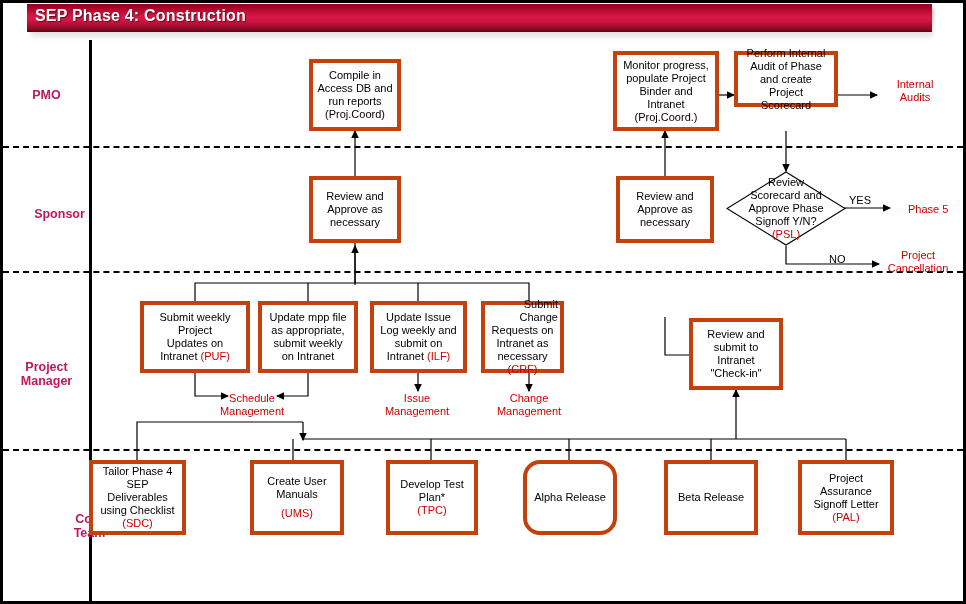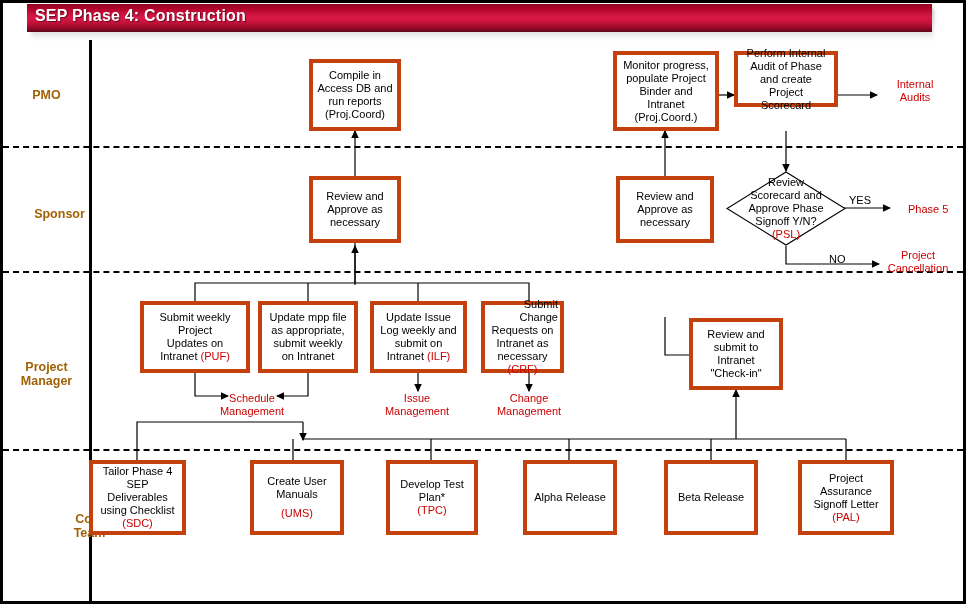--- a/index.html
+++ b/index.html
@@ -20,21 +20,21 @@
       background:linear-gradient(to bottom,#8d0320 0%,#b2052c 18%,#d81846 46%,#cf1340 62%,#8e0a26 88%,#5d0418 100%);}
   .title-bar .title-text{position:absolute;left:8px;top:3px;color:#ffffff;
       font-size:16px;font-weight:bold;letter-spacing:.2px;
       text-shadow:1px 1px 1px rgba(0,0,0,.55);white-space:nowrap;}
 
   
   .lane-divider{position:absolute;left:3px;width:960px;height:0;
       border-top:2px dashed #000;}
   .lane-vline{position:absolute;left:89px;top:40px;width:3px;height:561px;background:#000;}
   .lane-label{position:absolute;left:4px;width:85px;text-align:center;
-      font-size:12.5px;font-weight:bold;color:#a16207;line-height:14px;}
+      font-size:12.5px;font-weight:bold;color:#be185d;line-height:14px;}
 
   
   .node{position:absolute;box-sizing:border-box;border:4px solid #c2410c;background:#ffffff;
       display:flex;flex-direction:column;align-items:center;justify-content:center;
       text-align:right;font-size:11px;line-height:13px;color:#000;z-index:6;padding:1px 2px;}
   .node .code{color:#cc0000;}
   .node .inl{color:#cc0000;}
 
   
   .diamond-wrap{position:absolute;z-index:6;}
@@ -236,21 +236,21 @@
     <span style="height:6px;"></span>
     <span class="code">(UMS)</span>
   </div>
 
   <div class="node" style="left:386px;top:460px;width:92px;height:75px;">
     <span>Develop Test</span>
     <span>Plan*</span>
     <span class="code">(TPC)</span>
   </div>
 
-  <div class="node" style="left:523px;top:460px;width:94px;height:75px;">
+  <div class="node" style="left:523px;top:460px;width:94px;height:75px;border-radius:17px;">
     <span>Alpha Release</span>
   </div>
 
   <div class="node" style="left:664px;top:460px;width:94px;height:75px;">
     <span>Beta Release</span>
   </div>
 
   <div class="node" style="left:798px;top:460px;width:96px;height:75px;">
     <span>Project</span>
     <span>Assurance</span>

